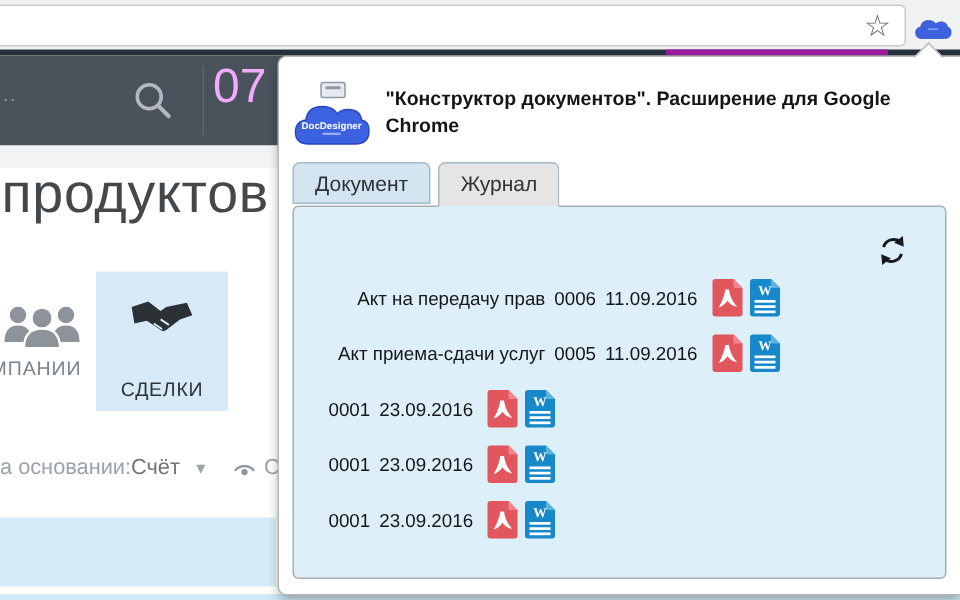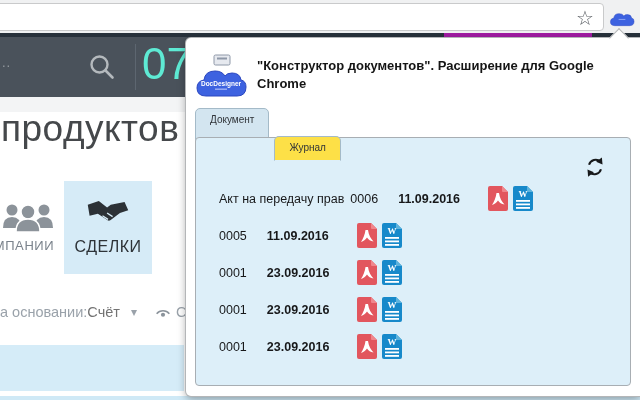--- a/index.html
+++ b/index.html
@@ -16,33 +16,33 @@
 
   
   .topline{position:absolute;left:0;top:33px;width:640px;height:4px;background:#27313b;}
   .topline-accent{position:absolute;left:444px;top:33px;width:148px;height:4px;background:#a01ba2;}
 
   
   .page-header{position:absolute;left:0;top:37px;width:640px;height:60px;background:#4a525b;}
   .hdr-dots{position:absolute;left:2px;top:18px;color:#959ba1;font-size:13px;letter-spacing:1px;}
   .hdr-search{position:absolute;left:88px;top:16px;}
   .hdr-divider{position:absolute;left:135px;top:7px;width:1px;height:46px;background:#5d6670;}
-  .hdr-phone{position:absolute;left:142px;top:2px;font-size:44px;font-weight:300;color:#5eead4;}
+  .hdr-phone{position:absolute;left:142px;top:2px;font-size:32px;font-weight:300;color:#f0abfc;}
 
   .strip{position:absolute;left:0;top:97px;width:640px;height:15px;background:#f3f4f5;}
   .headline{position:absolute;left:1px;top:108px;font-size:37px;font-weight:300;color:#45484b;
             letter-spacing:.5px;white-space:nowrap;}
 
   .people-icon{position:absolute;left:1px;top:201px;}
   .companies-label{position:absolute;left:-25px;top:238px;font-size:13px;color:#7b838c;
                    letter-spacing:.6px;white-space:nowrap;}
   .deals-tile{position:absolute;left:64px;top:181px;width:88px;height:93px;background:#d6ebf7;
               text-align:center;}
   .deals-tile svg{margin-top:16px;}
-  .deals-label{display:block;margin-top:7px;font-size:16px;color:#2e3338;letter-spacing:.5px;}
+  .deals-label{display:block;margin-top:20px;font-size:13px;color:#2e3338;letter-spacing:.5px;}
 
   .based-row{position:absolute;left:-8px;top:304px;font-size:14.5px;white-space:nowrap;
              display:flex;align-items:center;}
   .based-label{color:#9aa2aa;}
   .based-value{color:#737373;margin-left:0;}
   .based-caret{color:#9aa2aa;margin-left:11px;font-size:12px;}
   .based-antenna{margin-left:16px;}
   .based-partial{color:#9aa2aa;margin-left:3px;}
 
   .blue-band{position:absolute;left:0;top:345px;width:184px;height:46px;background:#d5ecf8;}
@@ -52,33 +52,33 @@
   .popup{position:absolute;left:186px;top:38px;width:454px;height:358px;background:#fff;
          border-radius:5px 0 0 5px;box-shadow:0 0 0 1px #b4b6b8,0 3px 8px rgba(0,0,0,.35);
          z-index:10;}
   .popup-caret{position:absolute;left:612px;top:31px;width:13px;height:13px;background:#fff;
                transform:rotate(45deg);border-left:1px solid #b4b6b8;border-top:1px solid #b4b6b8;
                z-index:11;}
   .popup-header{position:absolute;left:8px;top:16px;display:flex;gap:9px;width:430px;}
   .popup-title{font-size:13px;font-weight:bold;color:#151515;width:338px;line-height:1.4;
                margin-top:3px;}
   .tabs{position:absolute;left:9px;top:70px;display:flex;gap:5px;}
-  .tab{padding:5px 14px 5px 14px;font-size:10px;color:#2f3338;background:#d3e5f0;
+  .tab{padding:5px 14px 5px 14px;font-size:14px;color:#2f3338;background:#d3e5f0;
        border:1px solid #a4bac8;border-radius:5px 5px 0 0;cursor:default;}
-  .tab.active{background:#fde047;border-bottom-color:#ddeff9;position:relative;z-index:3;
-              margin-bottom:-2px;padding-bottom:7px;margin-top:28px;}
+  .tab.active{background:#e5e5e5;border-bottom-color:#ddeff9;position:relative;z-index:3;
+              margin-bottom:-2px;padding-bottom:7px;}
   .panel{position:absolute;left:9px;top:99px;width:434px;height:247px;background:#ddeff9;
          border:1px solid #a8aeb3;border-radius:4px;z-index:2;}
   .refresh-btn{position:absolute;right:22px;top:16px;width:26px;height:26px;display:flex;
                align-items:center;justify-content:center;}
   .rows{position:absolute;left:23px;top:42px;width:302px;}
   .row{height:37px;display:flex;align-items:center;font-size:12.5px;color:#17181a;text-align:right;}
   .row .name{flex:1;white-space:nowrap;padding-right:6px;}
-  .row .num{margin-right:20px;white-space:nowrap;}
-  .row .date{margin-right:24px;white-space:nowrap;font-weight:bold;}
+  .row .num{margin-right:6px;white-space:nowrap;}
+  .row .date{margin-right:6px;white-space:nowrap;}
   .fileicon{margin-left:3px;display:flex;}
 </style>
 </head>
 <body>
 
 <div class="stage">
 
   <div class="toolbar">
     <div class="addressbar">
       <span class="star">☆</span>
@@ -187,20 +187,21 @@
               <path d="M15 1 l6 6 h-5 q-1 0 -1 -1 Z" fill="#5cb3dd"></path>
               <text x="11" y="11.5" text-anchor="middle" font-size="9" font-weight="bold" fill="#fff" font-family="Liberation Serif, serif">W</text>
               <rect x="4" y="15" width="14" height="1.8" fill="#fff"></rect>
               <rect x="4" y="18.5" width="14" height="1.8" fill="#fff"></rect>
               <rect x="4" y="22" width="14" height="1.8" fill="#fff"></rect>
             </svg>
           </span>
         </div>
 
         <div class="row">
+          <span class="name">Акт приема-сдачи услуг</span>
           <span class="num">0005</span>
           <span class="date">11.09.2016</span>
           <span class="fileicon">
             <svg width="22" height="27" viewBox="0 0 22 27">
               <path d="M1 3 q0 -2 2 -2 h12 l6 6 v17 q0 2 -2 2 H3 q-2 0 -2 -2 Z" fill="#e2565e"></path>
               <path d="M15 1 l6 6 h-5 q-1 0 -1 -1 Z" fill="#f0868c"></path>
               <path d="M5 20 C7 17 9 12 9.5 8 L12 8 C12.6 13 15 17 17.5 19.5 C14.5 19.2 12.5 17.8 11 15.5 C9.5 17.8 7.5 19.3 5 20 Z" fill="#fff"></path>
             </svg>
           </span>
           <span class="fileicon">

